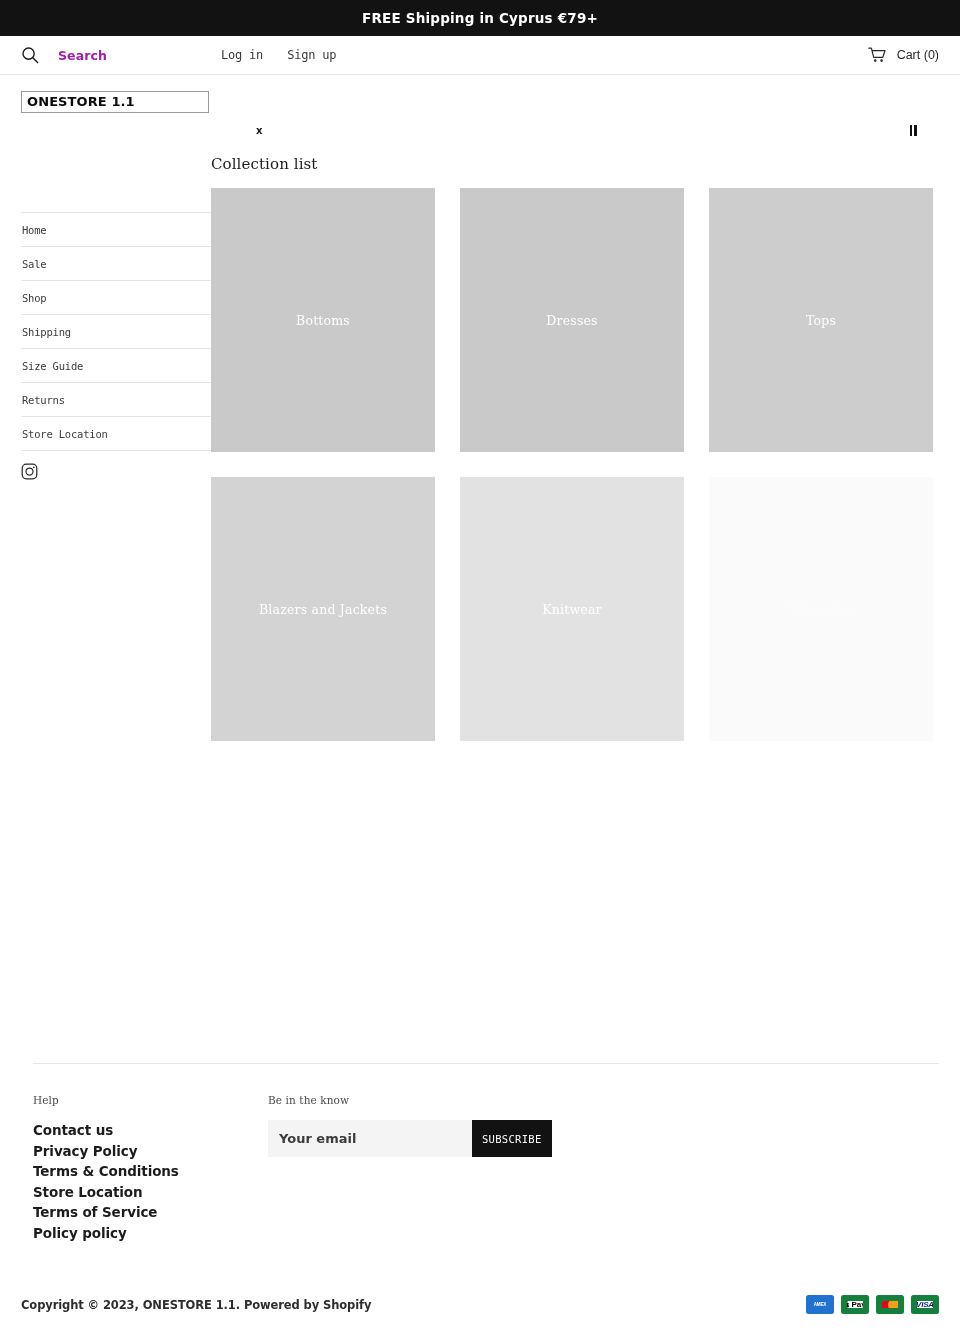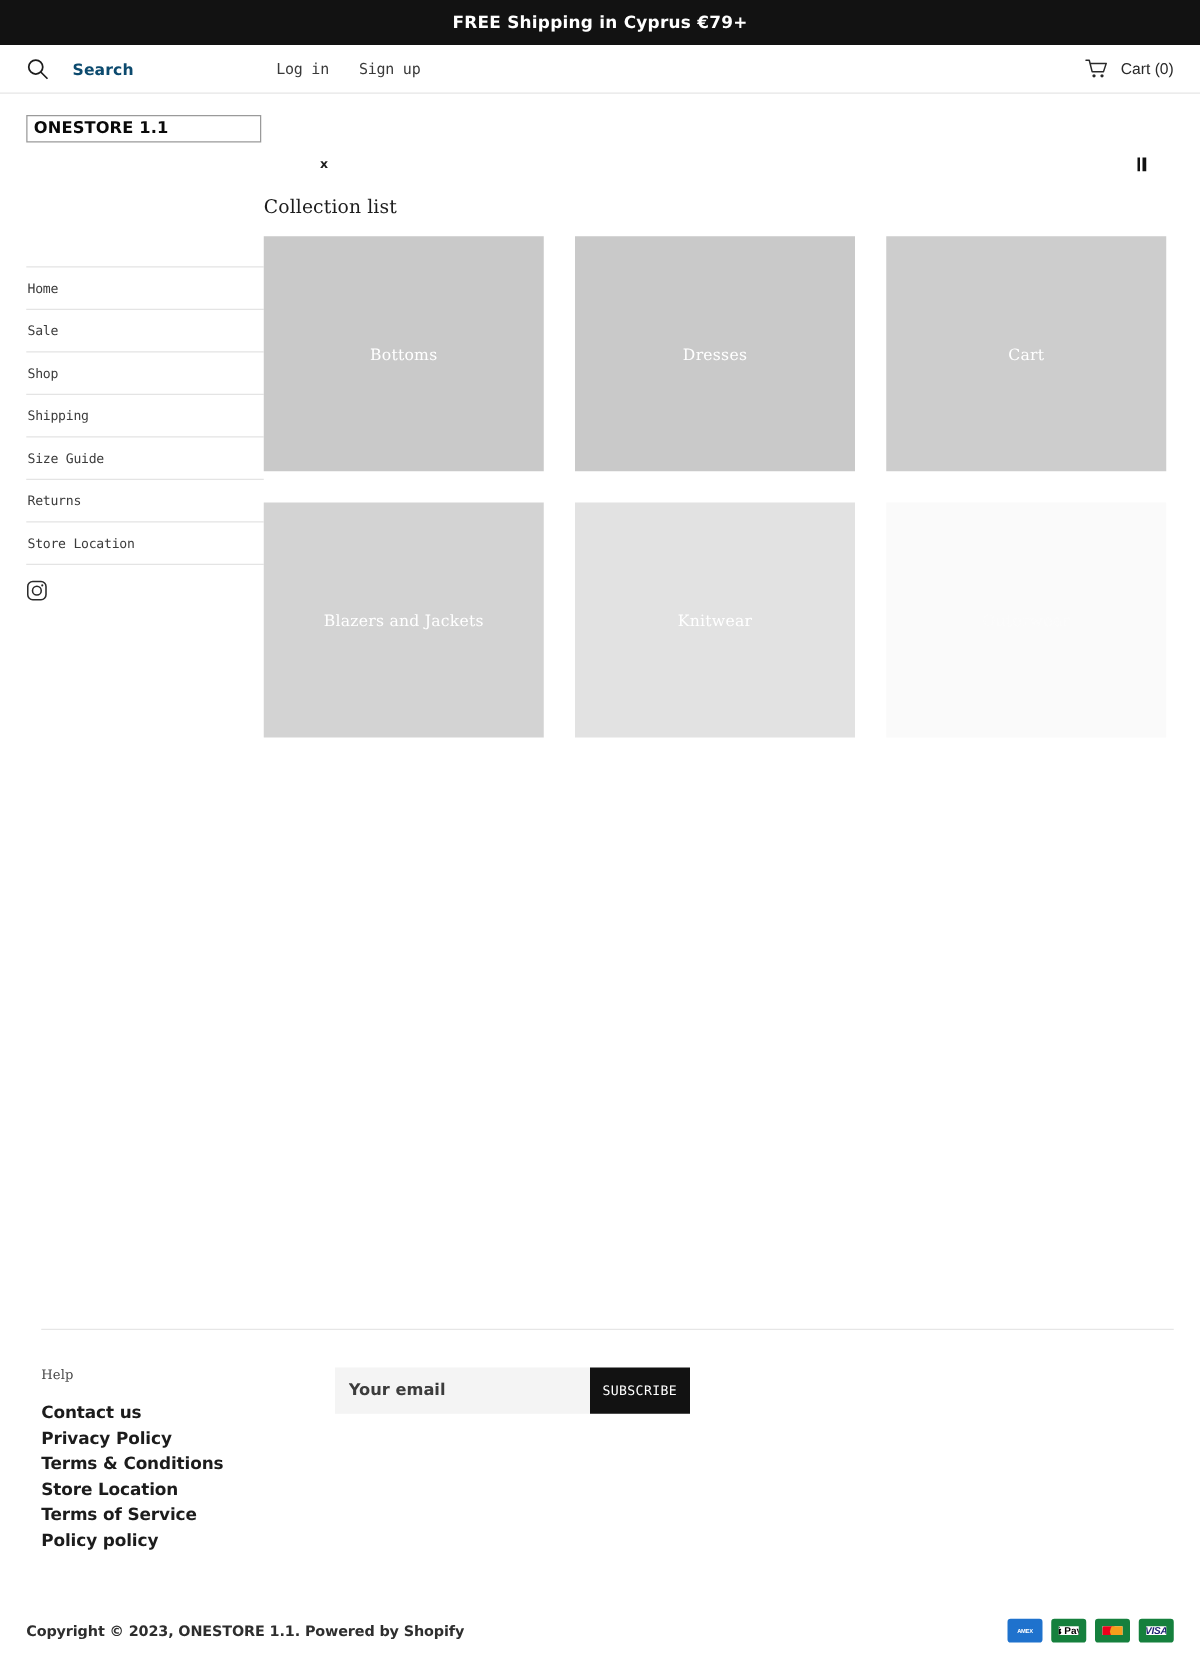--- a/index.html
+++ b/index.html
@@ -36,21 +36,21 @@
     padding: 0 21px;
     border-bottom: 1px solid #e6e6e6;
     position: relative;
   }
   .hdr-left { display: flex; align-items: center; gap: 0; }
   .search-icon { width: 18px; height: 18px; display: block; margin-right: 19px; }
   .search-label {
     font-size: 12.5px;
     font-weight: 700;
     letter-spacing: .1px;
-    color: #0c4a6e;
+    color: #a21caf;
   }
   .hdr-accounts {
     display: flex;
     align-items: center;
     gap: 24px;
     margin-left: 114px;
     font-family: "DejaVu Sans Mono", monospace;
     font-size: 12px;
     color: #3a3a3a;
     letter-spacing: -0.2px;
@@ -145,21 +145,21 @@
     margin: 0 0 15px 0;
     letter-spacing: .1px;
   }
 
   .collection-grid {
     display: grid;
     grid-template-columns: repeat(3, 224px);
     gap: 25px 25px;
   }
   .collection-card {
-    height: 188px;
+    height: 264px;
     display: flex;
     align-items: center;
     justify-content: center;
     cursor: pointer;
     position: relative;
   }
   .collection-card .tile-title {
     font-family: "DejaVu Serif", serif;
     font-size: 12.5px;
     color: #ffffff;
@@ -368,21 +368,21 @@
     <h2 class="collection-heading">Collection list</h2>
 
     <div class="collection-grid">
       <div class="collection-card" style="background: rgb(201, 201, 201);">
         <span class="tile-title" style="color: rgb(255, 255, 255); opacity: 1;">Bottoms</span>
       </div>
       <div class="collection-card" style="background: rgb(201, 201, 201);">
         <span class="tile-title" style="color: rgb(255, 255, 255); opacity: 1;">Dresses</span>
       </div>
       <div class="collection-card" style="background: rgb(205, 205, 205);">
-        <span class="tile-title" style="color: rgb(255, 255, 255); opacity: 1;">Cart</span>
+        <span class="tile-title" style="color: rgb(255, 255, 255); opacity: 1;">Tops</span>
       </div>
       <div class="collection-card" style="background: rgb(211, 211, 211);">
         <span class="tile-title" style="color: rgb(255, 255, 255); opacity: 1;">Blazers and Jackets</span>
       </div>
       <div class="collection-card" style="background: rgb(226, 226, 226);">
         <span class="tile-title" style="color: rgb(255, 255, 255); opacity: 1;">Knitwear</span>
       </div>
       <div class="collection-card" style="background: rgb(250, 250, 250);">
         <span class="tile-title" style="color: rgb(255, 255, 255); opacity: 0.18;">Outerwear</span>
       </div>
@@ -399,20 +399,21 @@
       <div class="footer-col-title">Help</div>
       <a class="footer-link">Contact us</a>
       <a class="footer-link">Privacy Policy</a>
       <a class="footer-link">Terms &amp; Conditions</a>
       <a class="footer-link">Store Location</a>
       <a class="footer-link">Terms of Service</a>
       <a class="footer-link">Policy policy</a>
     </div>
 
     <div class="footer-col-news">
+      <div class="footer-col-title">Be in the know</div>
       <div class="news-form">
         <input class="news-input" type="text" placeholder="Your email" style="">
         <button class="news-btn">SUBSCRIBE</button>
       </div>
     </div>
 
   </div>
 </div>
 
 <div class="bottom-bar">

